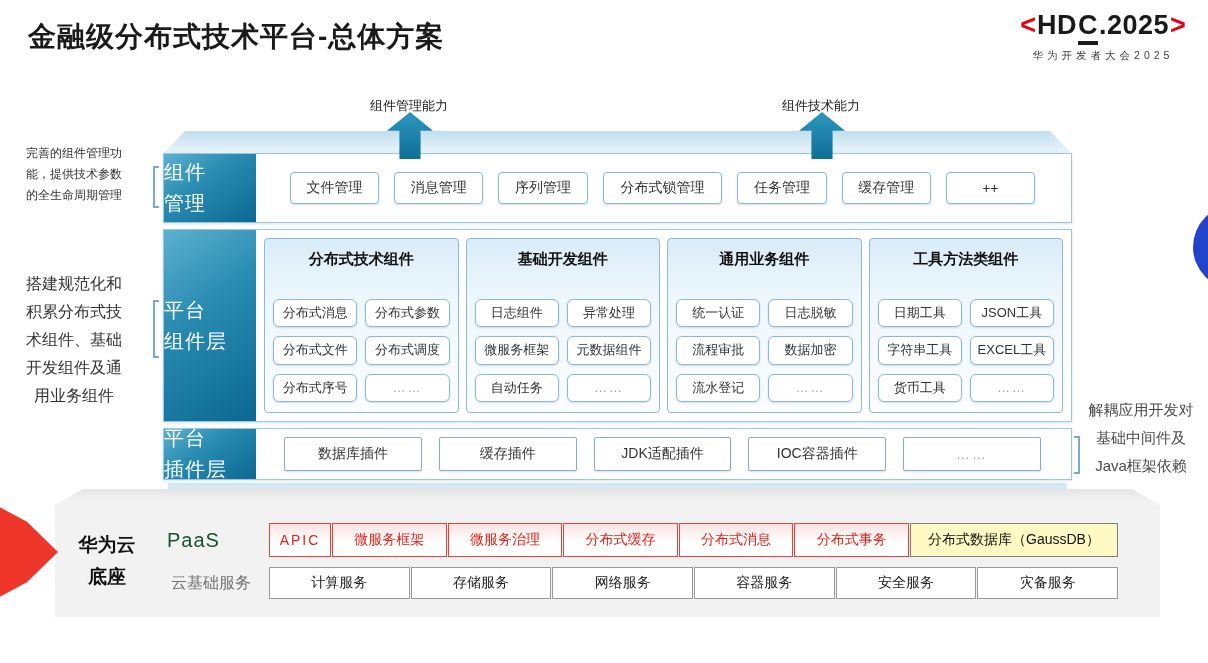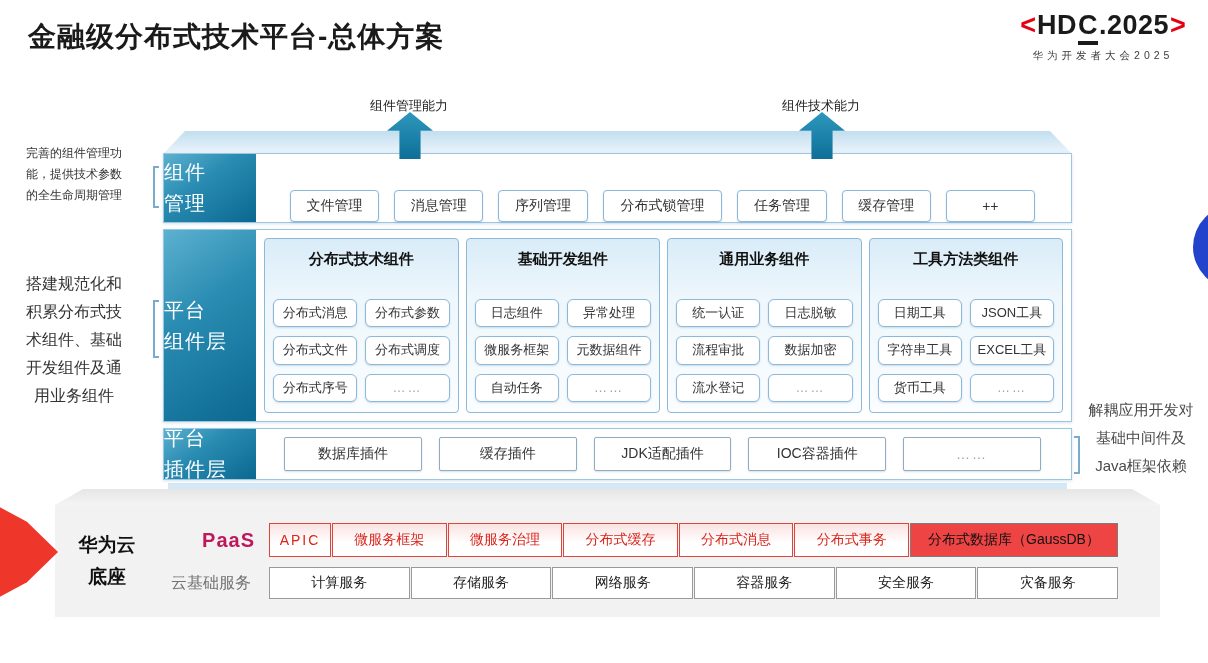--- a/index.html
+++ b/index.html
@@ -35,21 +35,21 @@
   .base-strip{position:absolute;left:168px;top:483px;width:899px;height:7px;background:#d4e8f5;z-index:1;}
   .layer-row{position:absolute;left:163px;width:909px;background:#fff;border:1px solid #9cc6e2;
     box-shadow:0 1px 3px rgba(120,160,195,.3);z-index:3;}
   .row1{top:153px;height:70px;}
   .row2{top:229px;height:193px;}
   .row3{top:428px;height:52px;}
   .teal-label{position:absolute;left:0;top:0;bottom:0;width:92px;color:#fff;
     background:linear-gradient(145deg,#5cb1cf 0%,#2a8cb2 40%,#0b6890 100%);
     display:flex;flex-direction:column;justify-content:center;
     font-size:20px;line-height:1.55;letter-spacing:1px;}
-  .r1{margin-left:92px;height:100%;display:flex;align-items:flex-end;gap:15px;padding:0 36px 0 34px;}
+  .r1{margin-left:92px;height:100%;display:flex;align-items:center;gap:15px;padding:0 36px 0 34px;}
   .btn-blue{border:1px solid #8cb9d9;border-radius:4px;background:#fff;height:32px;
     display:flex;align-items:center;justify-content:center;font-size:14px;color:#333;
     box-shadow:0 1px 2px rgba(120,160,195,.35);}
   .r1 .btn-blue{flex:1;}
   .r1 .wide{flex:1.35;}
   .r2{margin-left:92px;height:100%;display:flex;gap:7px;padding:8px;}
   .group{flex:1;border:1px solid #8cb9d9;border-radius:4px;padding:3px 8px 10px;
     background:linear-gradient(180deg,#d9ecf8 0%,#eef7fc 35%,#fbfdff 100%);
     display:flex;flex-direction:column;gap:20px;}
   .group-title{text-align:center;font-size:15px;font-weight:bold;color:#111;padding:8px 0 10px;}
@@ -70,27 +70,27 @@
   
   .slab-gray{position:absolute;left:55px;top:489px;width:1105px;height:16px;z-index:1;
     clip-path:polygon(28px 0,calc(100% - 28px) 0,100% 100%,0 100%);
     background:linear-gradient(180deg,#e6e6e7,#f4f4f5);}
   .panel{position:absolute;left:55px;top:505px;width:1105px;height:112px;background:#f2f2f3;z-index:2;}
   .hw-label{position:absolute;left:20px;top:0;height:100%;width:64px;display:flex;align-items:center;
     justify-content:center;text-align:center;font-size:19px;font-weight:bold;line-height:1.7;color:#111;}
   .hw-row{position:absolute;left:112px;right:42px;height:36px;display:flex;align-items:center;gap:14px;}
   .paas-row{top:17px;}
   .iaas-row{top:60px;}
-  .paas-label{width:88px;text-align:right;color:#be185d;font-weight:bold;font-size:20px;letter-spacing:1px;}
+  .paas-label{width:88px;text-align:left;color:#14532d;font-weight:normal;font-size:20px;letter-spacing:1px;}
   .iaas-label{width:88px;text-align:center;color:#737373;font-size:16px;}
   .row-btns{flex:1;display:flex;gap:1px;}
   .btn-red{border:1.5px solid #e0453c;background:linear-gradient(180deg,#f9e3e1 0%,#ffffff 60%);
     color:#d9251d;height:34px;display:flex;align-items:center;justify-content:center;font-size:14px;flex:1;}
   .btn-apic{flex:0 0 62px;letter-spacing:2px;}
-  .btn-db{flex:0 0 208px;border:1.5px solid #7d7d7d;background:#ef4444;color:#111;height:34px;
+  .btn-db{flex:0 0 208px;border:1.5px solid #7d7d7d;background:#fef9c3;color:#111;height:34px;
     display:flex;align-items:center;justify-content:center;font-size:14px;}
   .btn-gray{flex:1;border:1.5px solid #9a9a9a;background:#fff;color:#222;height:32px;
     display:flex;align-items:center;justify-content:center;font-size:14px;}
 
   
   .red-wedge{position:absolute;left:-16px;top:494px;width:74px;height:116px;background:#ee372a;z-index:4;
     clip-path:polygon(0 4%,58% 24%,100% 50%,58% 76%,0 96%);}
   .blue-dot{position:absolute;left:1193px;top:205px;width:84px;height:84px;border-radius:50%;background:#2343cd;}
 </style>
 </head>

